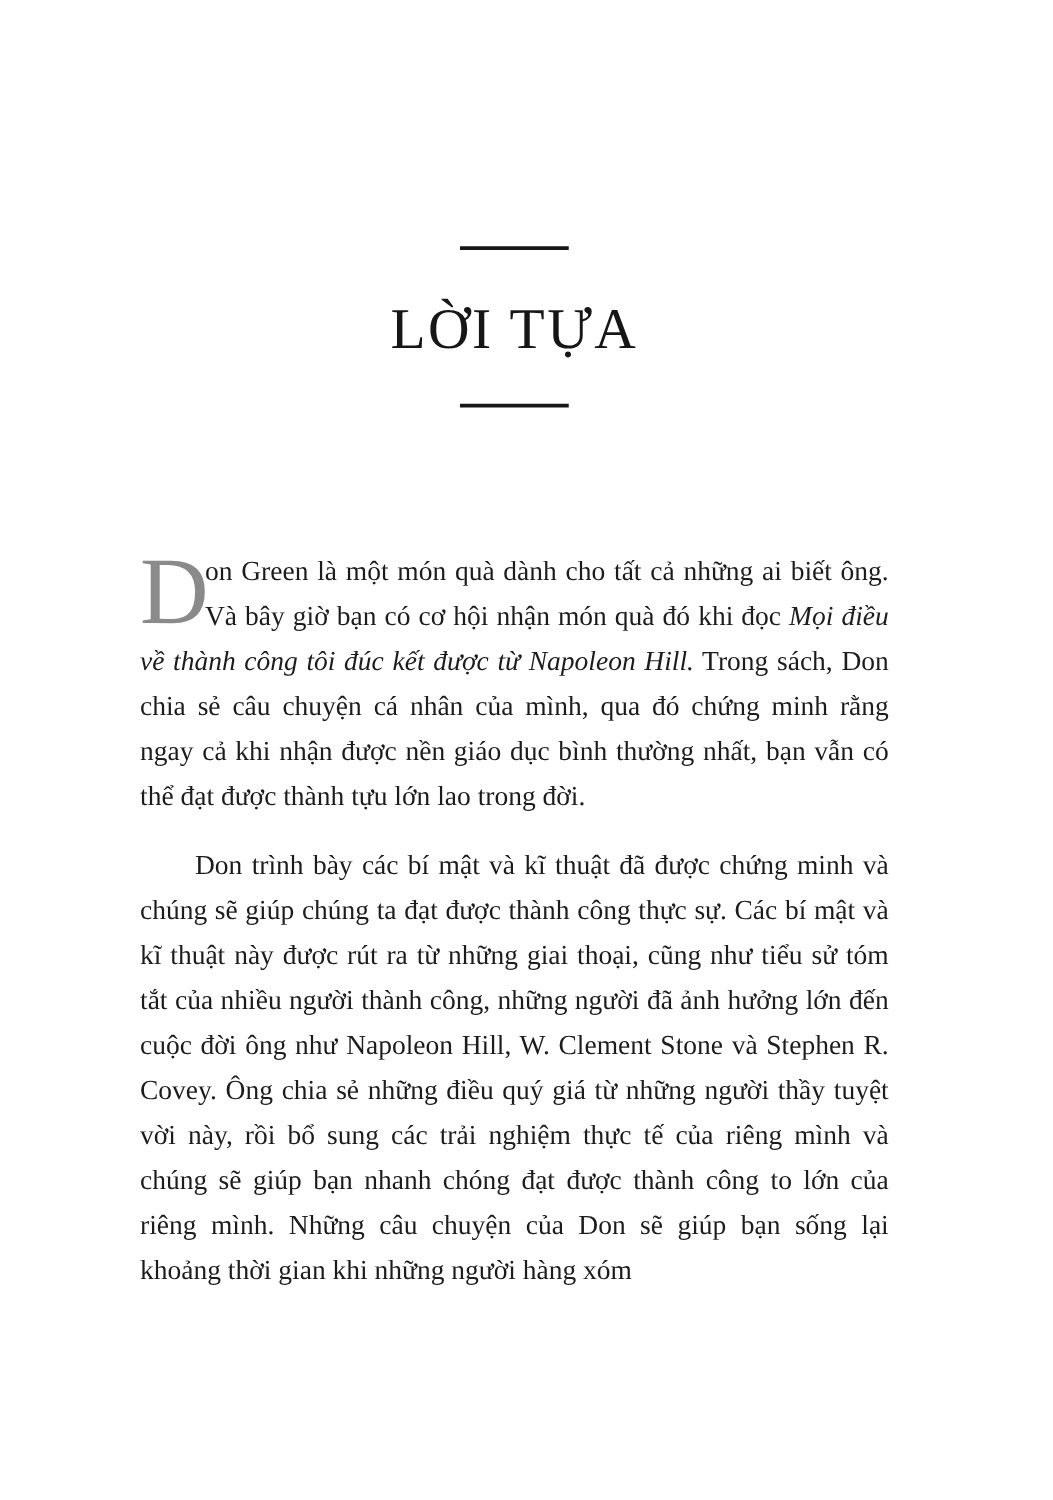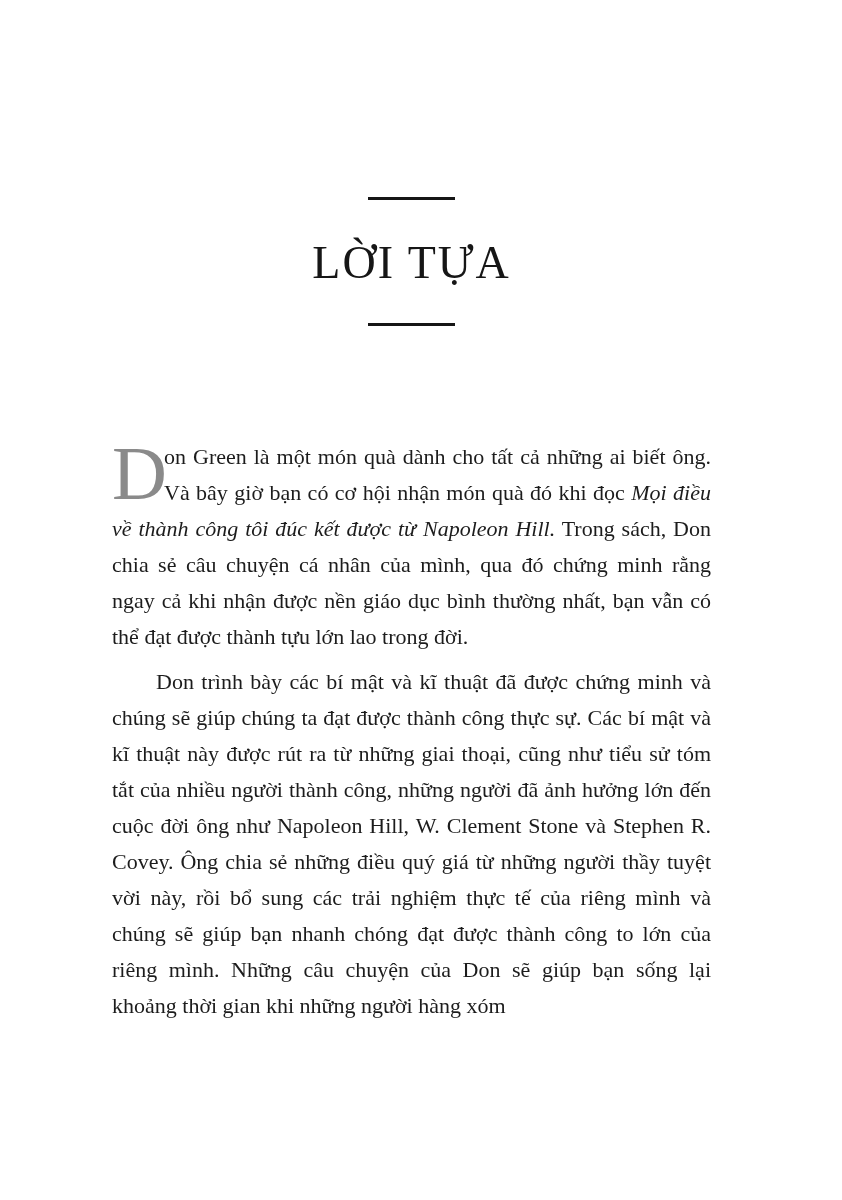--- a/index.html
+++ b/index.html
@@ -43,21 +43,21 @@
   .body-text {
     margin-top: 113px;
     font-size: 22px;
     line-height: 36px;
     text-align: justify;
   }
   .para {
     margin: 0;
   }
   .para + .para {
-    margin-top: 9px;
+    margin-top: 19px;
     text-indent: 44px;
   }
   .dropcap {
     float: left;
     font-size: 76px;
     line-height: 62px;
     height: 66px;
     width: 44px;
     margin: 3px 8px 0 0;
     color: #8a8a8a;

